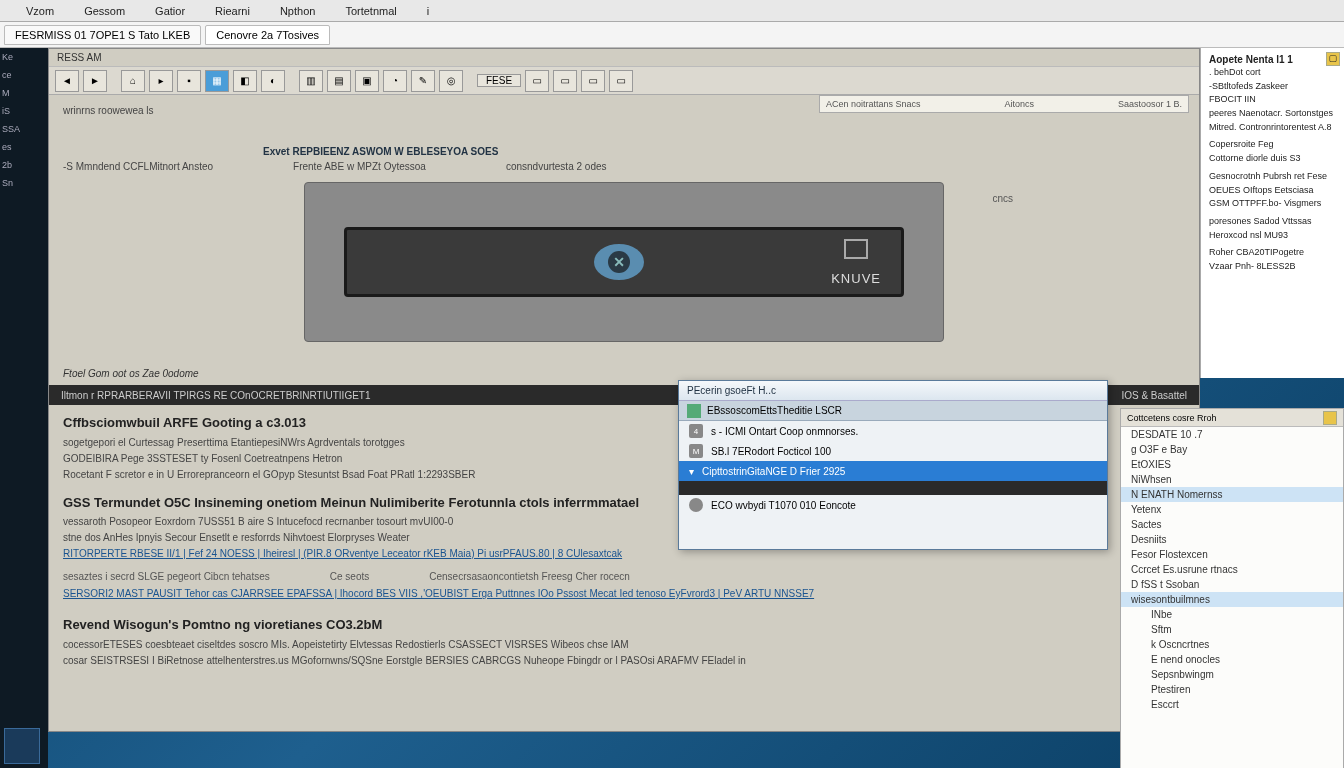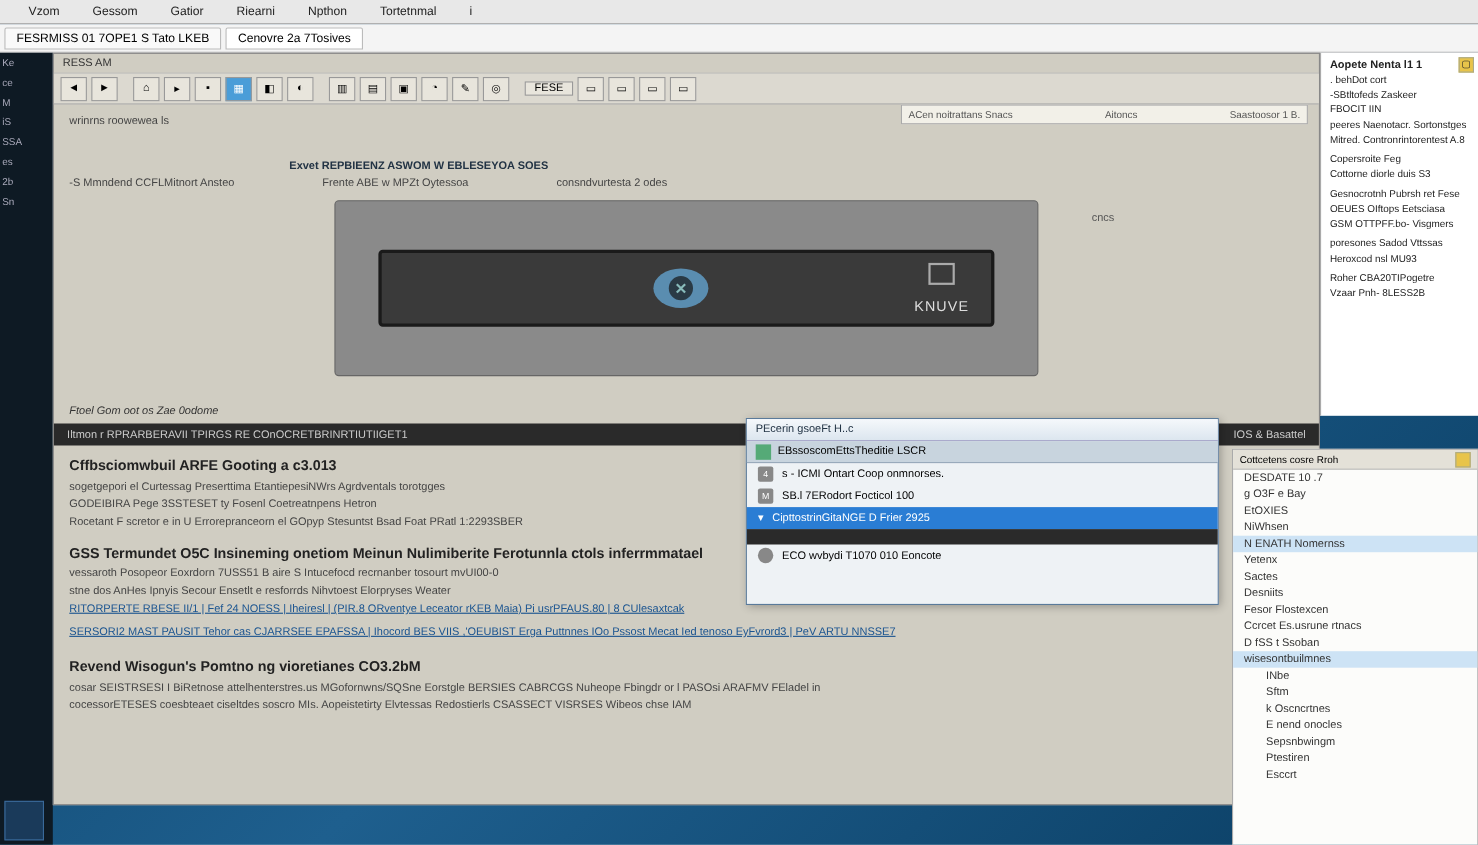--- a/index.html
+++ b/index.html
@@ -178,26 +178,31 @@
     <div class="body-line">sogetgepori el Curtessag Preserttima EtantiepesiNWrs Agrdventals torotgges</div>
     <div class="body-line">GODEIBIRA Pege 3SSTESET ty Fosenl Coetreatnpens Hetron</div>
     <div class="body-line">Rocetant F scretor e  in U Errorepranceorn el GOpyp Stesuntst Bsad Foat PRatl 1:2293SBER</div>
 
     <div style="height:10px"></div>
     <div class="title">GSS Termundet O5C Insineming onetiom Meinun Nulimiberite Ferotunnla ctols inferrmmatael</div>
     <div class="body-line">vessaroth Posopeor Eoxrdorn 7USS51 B aire S Intucefocd recrnanber tosourt mvUI00-0</div>
     <div class="body-line">stne dos AnHes Ipnyis Secour Ensetlt e resforrds Nihvtoest Elorpryses Weater</div>
     <div class="linkrow"><a>RITORPERTE RBESE II/1 | Fef 24 NOESS | Iheiresl | (PIR.8 ORventye Leceator rKEB Maia) Pi usrPFAUS.80 | 8 CUlesaxtcak</a></div>
 
+    <div class="lblrow">
+      <span>sesaztes i secrd SLGE pegeort Cibcn tehatses</span>
+        <span>Ce seots</span>
+        <span>Censecrsasaoncontietsh Freesg Cher rocecn</span>
+    </div>
     <div class="linkrow"><a>SERSORI2 MAST PAUSIT Tehor cas CJARRSEE EPAFSSA | Ihocord BES VIIS ,'OEUBIST Erga Puttnnes IOo Pssost Mecat Ied tenoso EyFvrord3 | PeV ARTU NNSSE7</a></div>
 
     <div style="height:8px"></div>
     <div class="title">Revend Wisogun's Pomtno ng vioretianes CO3.2bM</div>
+    <div class="body-line">cocessorETESES coesbteaet ciseltdes   soscro MIs.      Aopeistetirty Elvtessas Redostierls CSASSECT VISRSES Wibeos chse IAM</div>
     <div class="body-line">cosar SEISTRSESI I BiRetnose attelhenterstres.us MGofornwns/SQSne Eorstgle BERSIES CABRCGS Nuheope Fbingdr or l PASOsi ARAFMV FEladel in</div>
-    <div class="body-line">cocessorETESES coesbteaet ciseltdes   soscro MIs.      Aopeistetirty Elvtessas Redostierls CSASSECT VISRSES Wibeos chse IAM</div>
   </div>
 </div>
 
 <div class="popup">
   <div class="popup-title">PEcerin gsoeFt H..c</div>
   <div class="popup-body">
     <div class="popup-header-row">
       <div style="width:14px;height:14px;background:#5a7;"></div>
       <span>EBssoscomEttsTheditie LSCR</span>
     </div>

